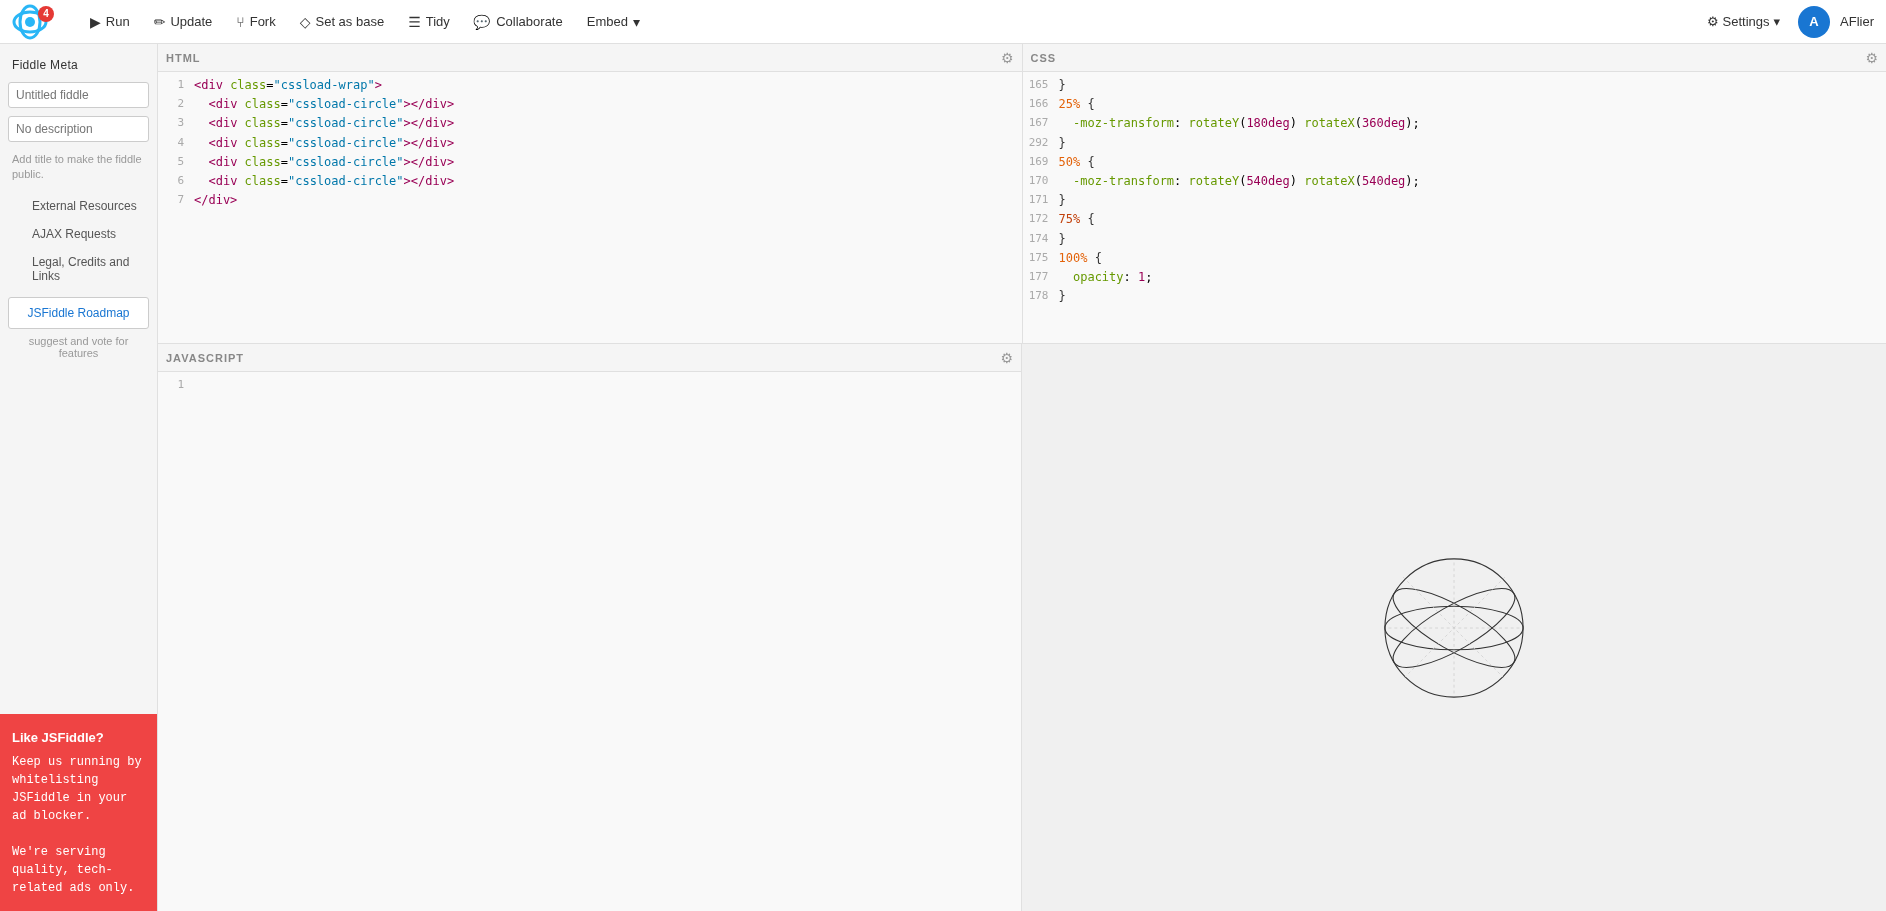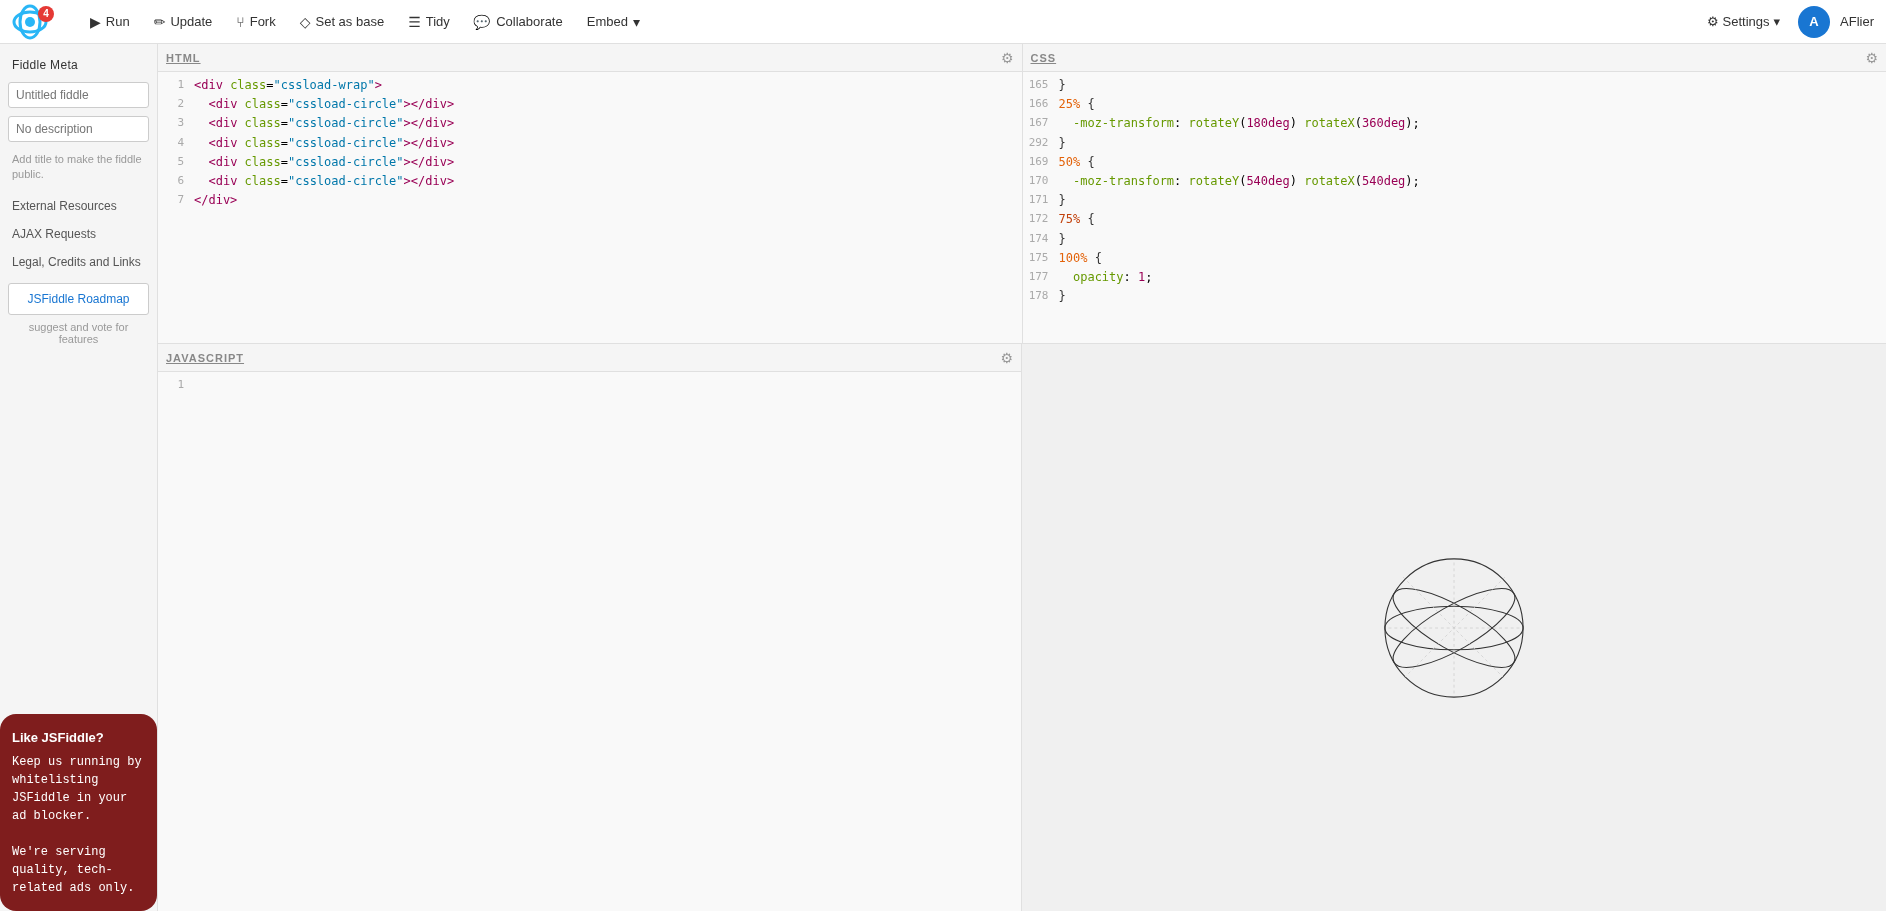--- a/index.html
+++ b/index.html
@@ -129,46 +129,46 @@
       color: #999;
       padding: 6px 12px;
       line-height: 1.4;
     }
     .sidebar-link {
       font-size: 12px;
       color: #555;
       padding: 10px 12px 4px 12px;
       display: block;
       cursor: pointer;
+      margin-left: 20px;
     }
     .sidebar-roadmap {
       margin: 10px 8px 4px 8px;
       padding: 8px 10px;
       border: 1px solid #ccc;
       border-radius: 3px;
       font-size: 12px;
       color: #1976d2;
       background: #fff;
       cursor: pointer;
       text-align: center;
     }
     .sidebar-suggest {
       font-size: 11px;
       color: #999;
       padding: 2px 12px 8px 12px;
       text-align: center;
     }
     .sidebar-spacer { flex: 1; }
     .sidebar-promo {
-      background: #7f1d1d;
+      background: #ef4444;
       color: #fff;
       padding: 14px 12px;
       font-size: 12px;
       line-height: 1.5;
-      border-radius: 16px;
     }
     .sidebar-promo-title {
       font-weight: 700;
       font-size: 13px;
       margin-bottom: 6px;
     }
 
     
     #editor-area {
       flex: 1;
@@ -203,21 +203,20 @@
       border-bottom: 1px solid #e0e0e0;
       min-height: 28px;
     }
     .editor-label {
       font-size: 11px;
       font-weight: 600;
       color: #888;
       letter-spacing: 1px;
       text-transform: uppercase;
       margin-right: auto;
-      text-decoration: underline;
     }
     .editor-gear {
       cursor: pointer;
       color: #999;
       font-size: 14px;
     }
 
     .code-area {
       flex: 1;
       overflow: auto;

